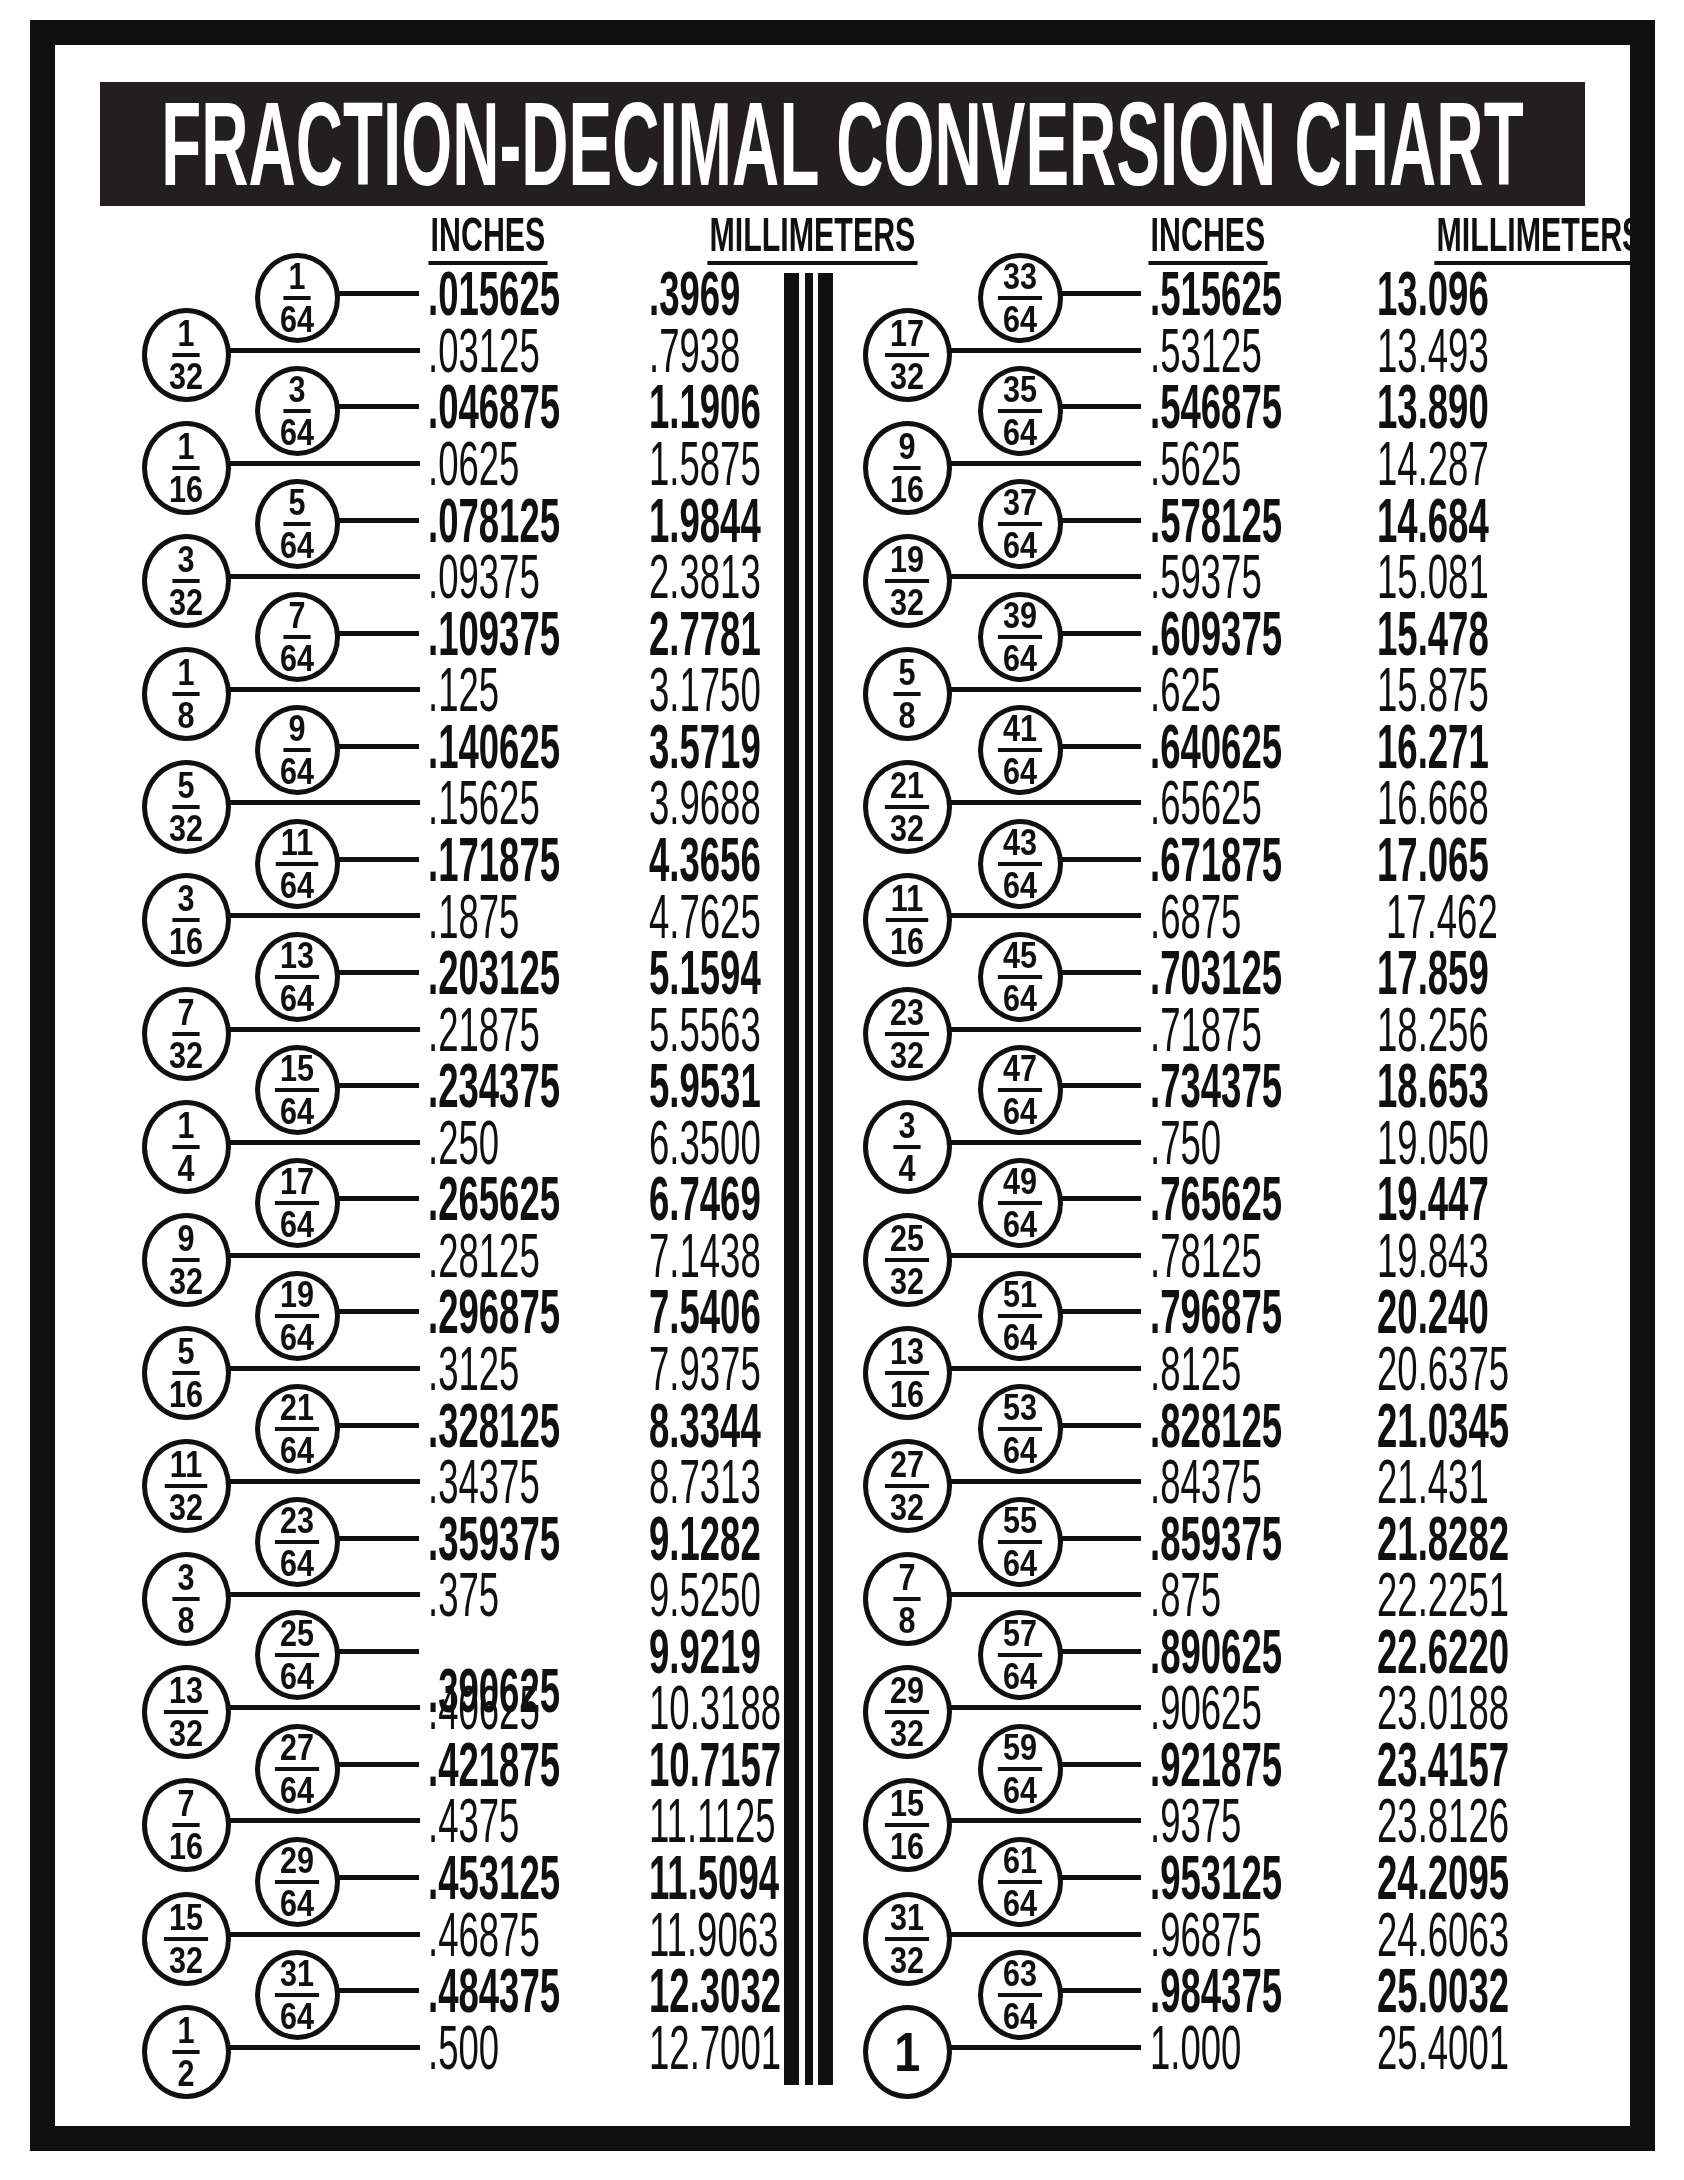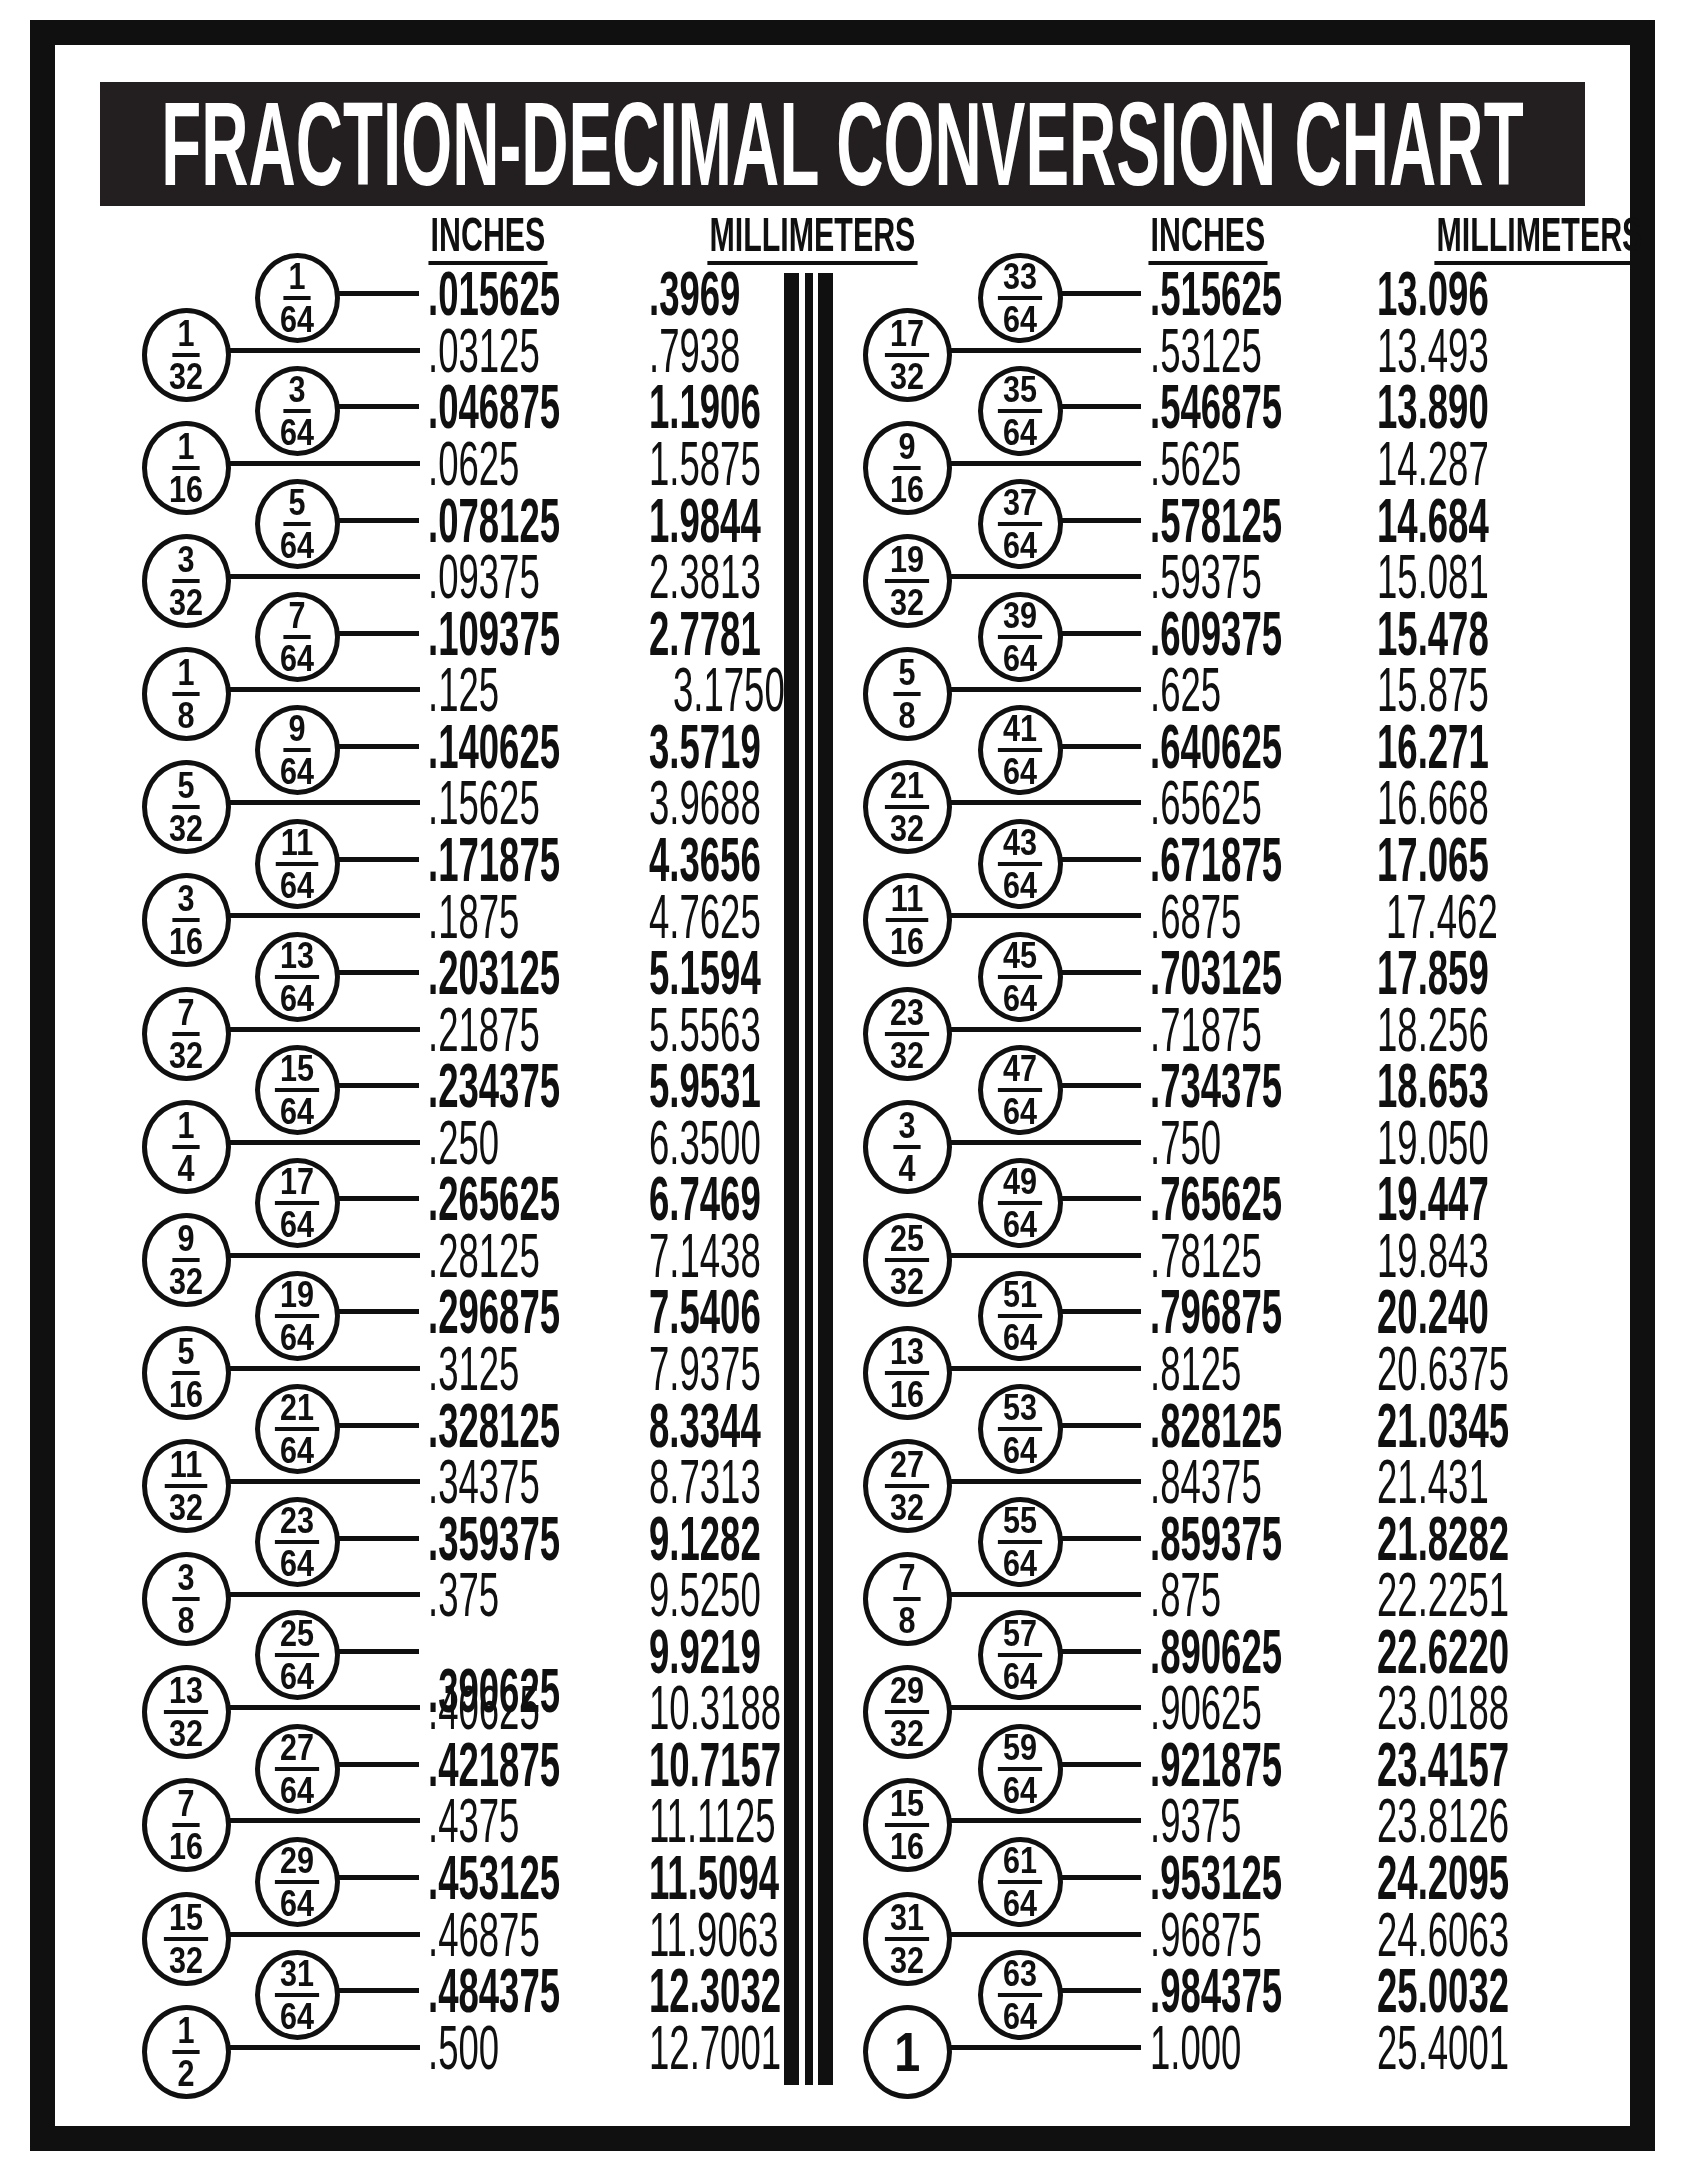--- a/index.html
+++ b/index.html
@@ -120,21 +120,21 @@
       <div class="val b" style="left: 428px; top: 602px;"><span>.109375</span></div>
       <div class="val b" style="left: 649px; top: 602px;"><span>2.7781</span></div>
       <div class="cline" style="left: 187px; top: 687px; width: 233px;"></div>
       <div class="circle" style="left: 142px; top: 647px; width: 89px; height: 94px;">
         <span class="frac">
           <span class="num">1</span>
           <span class="den">8</span>
         </span>
       </div>
       <div class="val" style="left: 428px; top: 658px;"><span>.125</span></div>
-      <div class="val" style="left: 649px; top: 658px; margin-left: 24px;"><span>3.1750</span></div>
+      <div class="val" style="left: 649px; top: 658px;"><span>3.1750</span></div>
       <div class="cline" style="left: 297px; top: 744px; width: 122px;"></div>
       <div class="circle" style="left: 255px; top: 705px; width: 85px; height: 90px;">
         <span class="frac">
           <span class="num">9</span>
           <span class="den">64</span>
         </span>
       </div>
       <div class="val b" style="left: 428px; top: 715px;"><span>.140625</span></div>
       <div class="val b" style="left: 649px; top: 715px;"><span>3.5719</span></div>
       <div class="cline" style="left: 187px; top: 800px; width: 233px;"></div>

